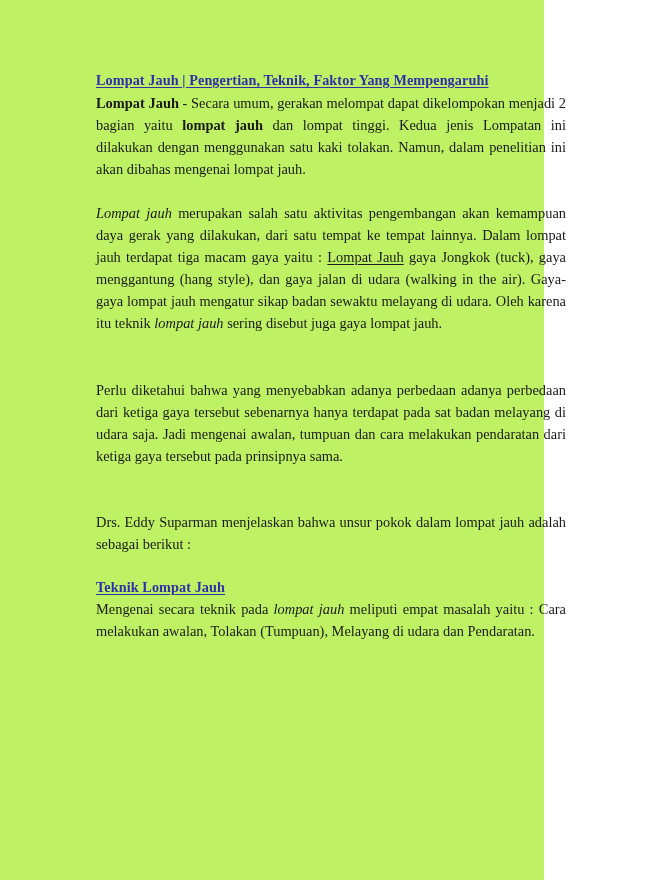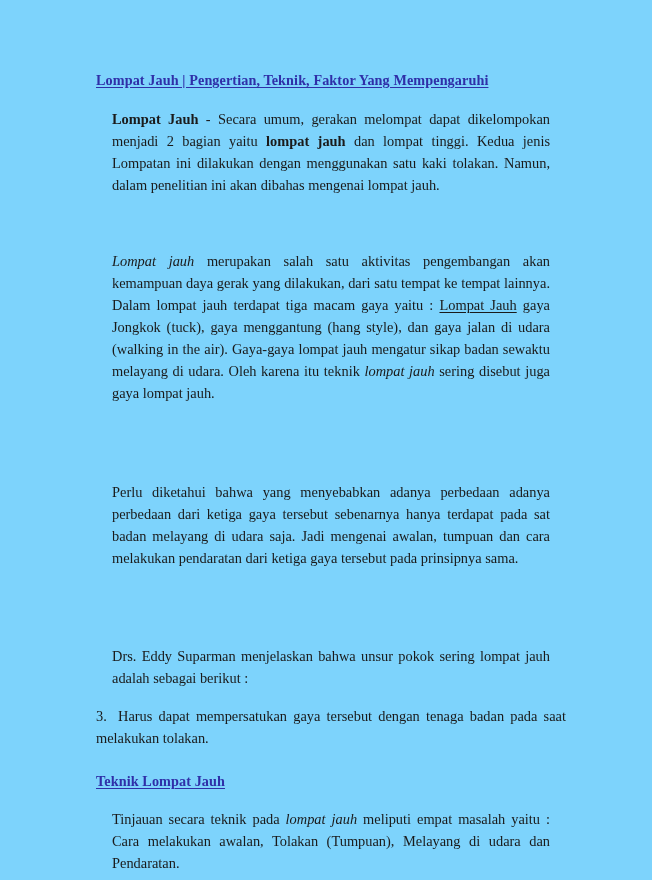--- a/index.html
+++ b/index.html
@@ -9,44 +9,44 @@
   }
   body {
     width: 660px;
     height: 880px;
     overflow: hidden;
     font-family: "Liberation Serif", "DejaVu Serif", serif;
     color: #1a1a1a;
   }
   .page {
     position: relative;
-    width: 652px;
+    width: 544px;
     height: 880px;
-    background: #7dd3fc;
+    background: #bef264;
     box-sizing: border-box;
     font-family: Liberation Serif, serif;
   }
   .doc-body {
     position: absolute;
     left: 96px;
     top: 70px;
     width: 470px;
   }
   .heading {
     color: #2f2fa8;
     font-weight: bold;
     font-size: 14.2px;
     line-height: 21.5px;
     text-decoration: underline;
     text-underline-offset: 2px;
     margin: 0;
     letter-spacing: 0.1px;
   }
   p.para {
-    margin: 16px;
+    margin: 0;
     font-size: 14.4px;
     line-height: 22px;
     text-align: justify;
     text-justify: inter-word;
     -webkit-hyphens: none;
     hyphens: none;
   }
   .sp-line { height: 22px; }
   .sp-big { height: 45px; }
 
@@ -99,28 +99,27 @@
 
     <div class="sp-big"></div>
 
     <p class="para">Perlu diketahui bahwa yang menyebabkan adanya perbedaan adanya perbedaan dari ketiga gaya tersebut sebenarnya hanya terdapat pada sat badan melayang di udara saja. Jadi mengenai awalan, tumpuan dan cara melakukan pendaratan dari ketiga gaya tersebut pada prinsipnya sama.</p>
 
     <div class="sp-line"></div>
 
 
     <div class="sp-line"></div>
 
-    <p class="para">Drs. Eddy Suparman menjelaskan bahwa unsur pokok sering lompat jauh adalah sebagai berikut :</p>
+    <p class="para">Drs. Eddy Suparman menjelaskan bahwa unsur pokok dalam lompat jauh adalah sebagai berikut :</p>
 
     <ol class="list">
-      <li><span class="num" style="width:22px">3.</span><span>Harus dapat mempersatukan gaya tersebut dengan tenaga badan pada saat melakukan tolakan.</span></li>
     </ol>
 
     <div class="sp-line"></div>
 
     <div class="heading">Teknik Lompat Jauh</div>
 
-    <p class="para"><span>Tinjauan secara teknik pada </span><i class="ital">lompat jauh</i><span> meliputi empat masalah yaitu : Cara melakukan awalan, Tolakan (Tumpuan), Melayang di udara dan Pendaratan.</span></p>
+    <p class="para"><span>Mengenai secara teknik pada </span><i class="ital">lompat jauh</i><span> meliputi empat masalah yaitu : Cara melakukan awalan, Tolakan (Tumpuan), Melayang di udara dan Pendaratan.</span></p>
 
     <div class="sp-line"></div>
 
   </div>
 </div>
 
 </body></html>

